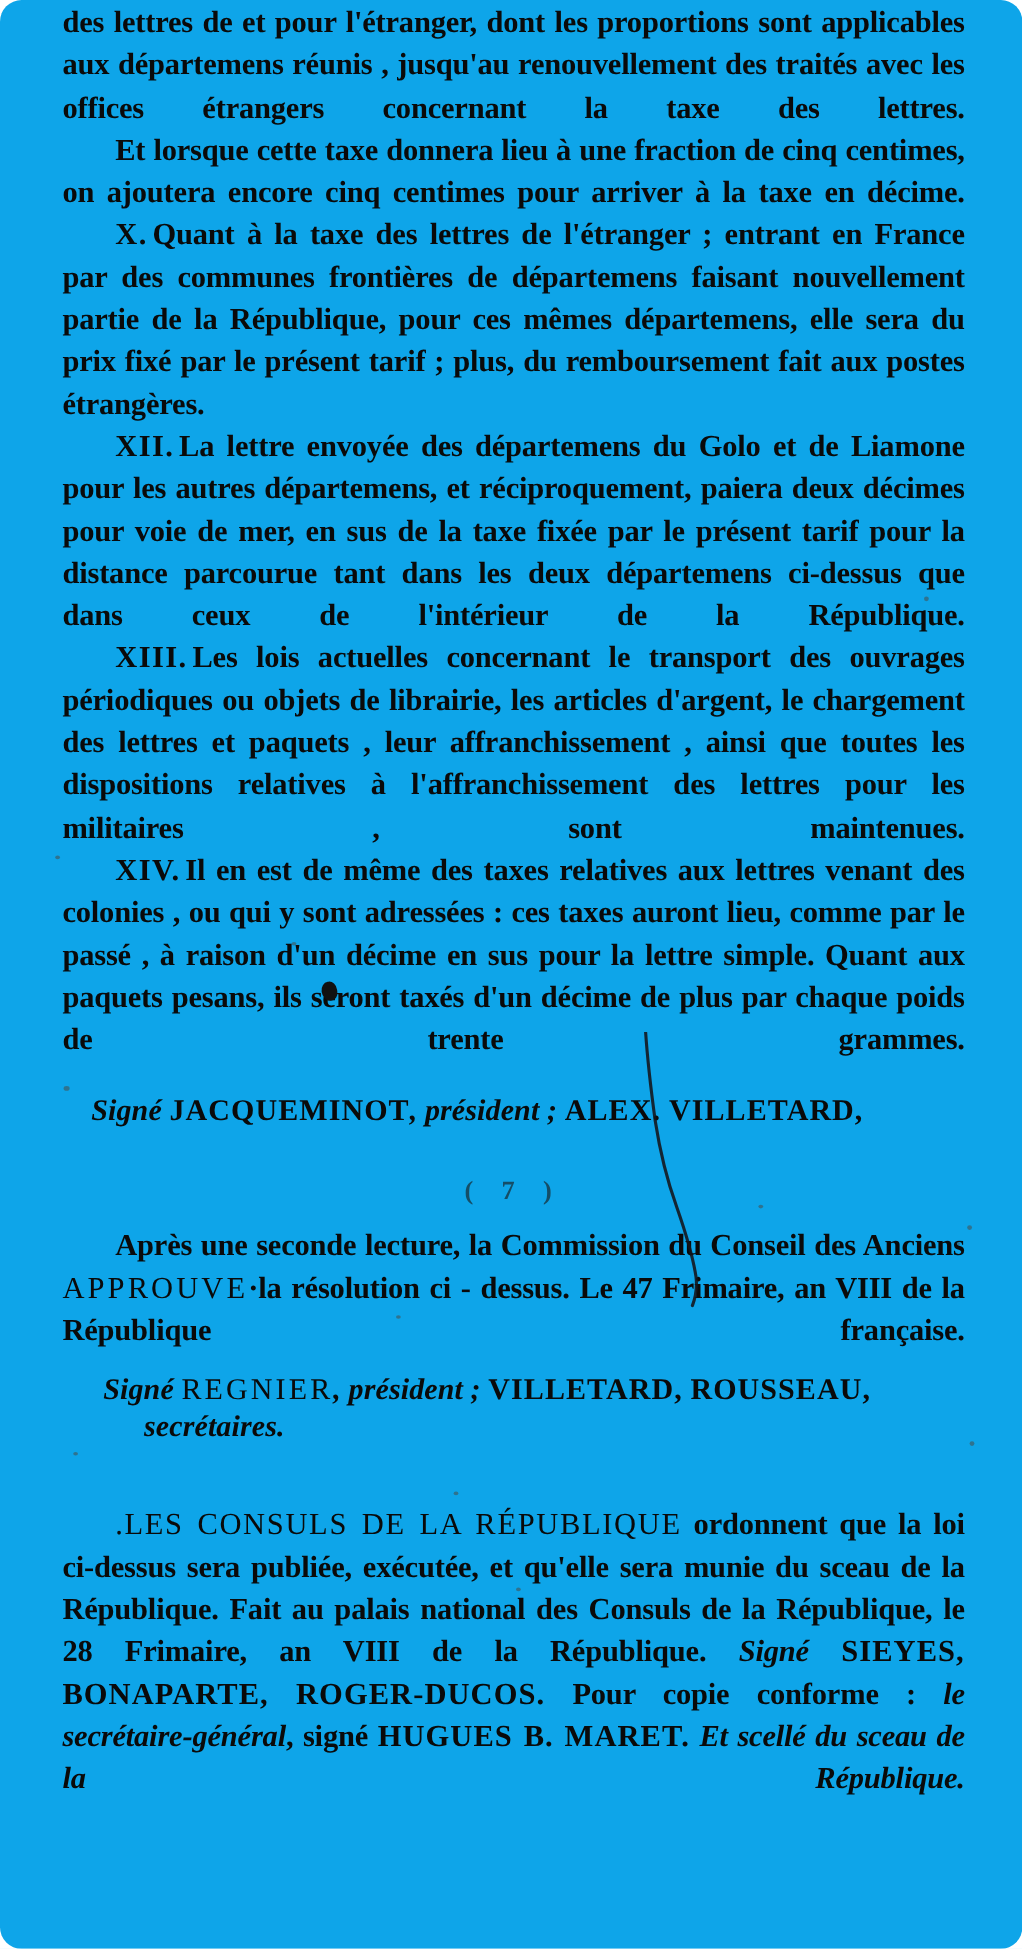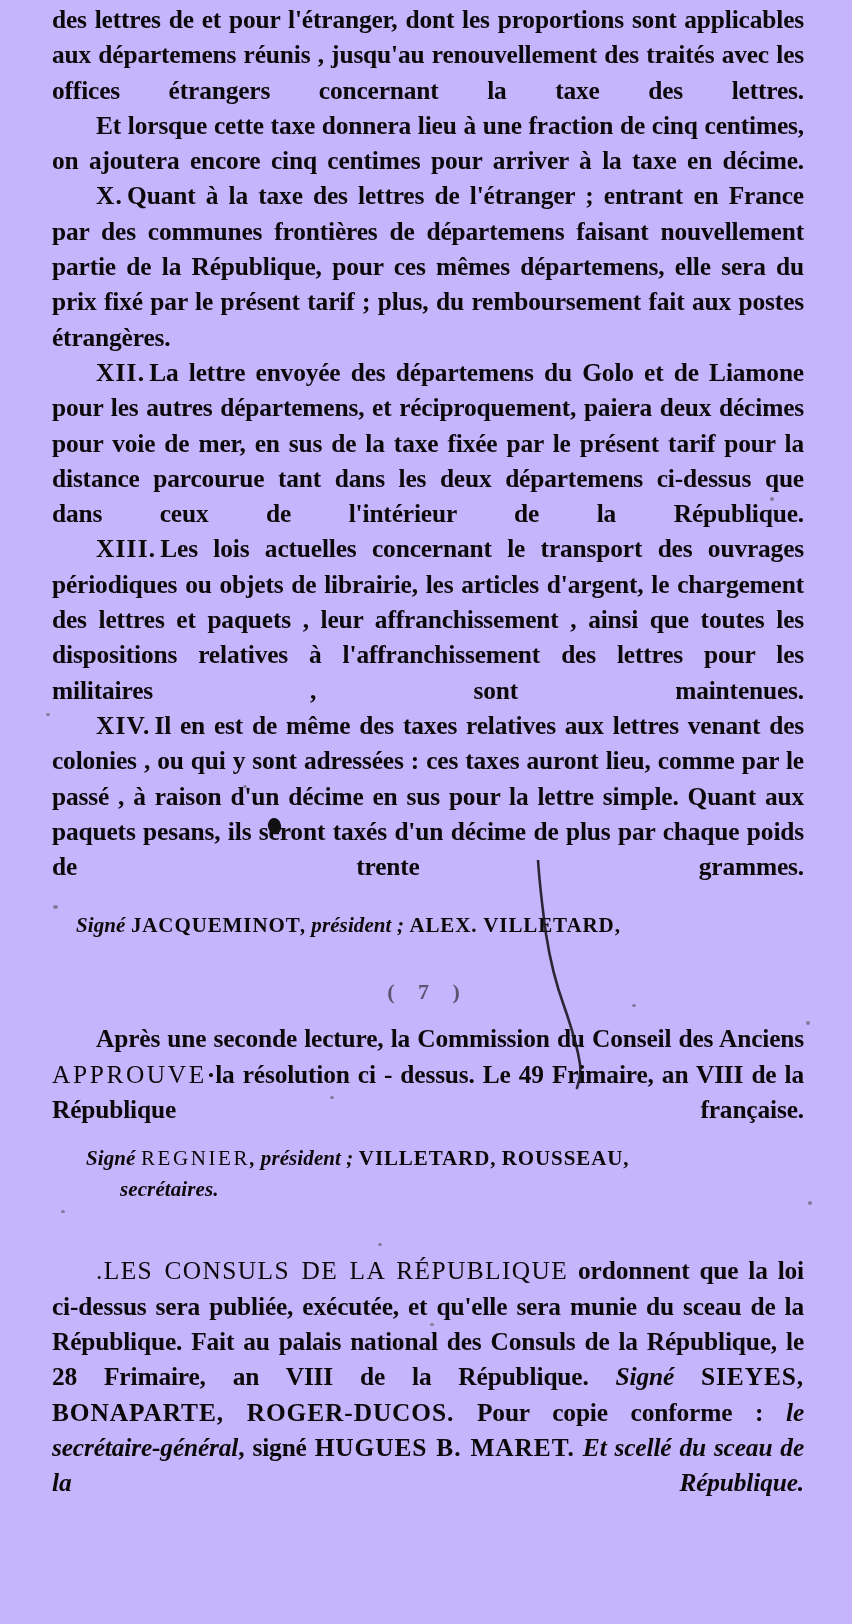--- a/index.html
+++ b/index.html
@@ -14,22 +14,23 @@
     overflow: hidden;
     font-family: "Liberation Serif", "DejaVu Serif", serif;
     color: #0a0a0a;
     position: relative;
   }
 
   
   #scan-page {
     position: absolute;
     inset: 0;
-    background: #c4b5fd;
+    background: #0ea5e9;
     overflow: hidden;
+    border-radius: 18px;
   }
 
   
   .speck {
     position: absolute;
     background: #4a4a46;
     border-radius: 50%;
     opacity: .55;
     pointer-events: none;
   }
@@ -60,21 +61,21 @@
 
   
   .artnum {
     letter-spacing: 1.2px;
     padding-right: 4px;
   }
 
   
   .sig-block {
     margin: 0;
-    font-size: 21px;
+    font-size: 25px;
     line-height: 31px;
     font-weight: 600;
     letter-spacing: .1px;
   }
   .sig-block .l2 { display: block; padding-left: 34px; }
   .sc {
     font-variant: small-caps;
     letter-spacing: .9px;
     font-weight: 700;
   }
@@ -179,21 +180,21 @@
     </p>
 
     <div class="spacer-lg"></div>
 
     <div class="page-mark">( 7 )</div>
 
     <div class="spacer-sm"></div>
 
     <p class="para indent full">
       <span>Après une seconde lecture, la Commission du Conseil des Anciens</span>
-      <span class="sc-wide">APPROUVE</span><span>·la résolution ci - dessus. Le 49 Frimaire, an VIII de la République française.</span>
+      <span class="sc-wide">APPROUVE</span><span>·la résolution ci - dessus. Le 47 Frimaire, an VIII de la République française.</span>
     </p>
 
     <div class="spacer-sm"></div>
 
     <p class="sig-block" style="padding-left:34px;">
       <span class="ital">Signé</span>
       <span class="sc-wide">REGNIER</span><span class="ital">, président ;</span>
       <span class="sc">VILLETARD,</span>
       <span class="sc">ROUSSEAU,</span>
       <span class="l2">

